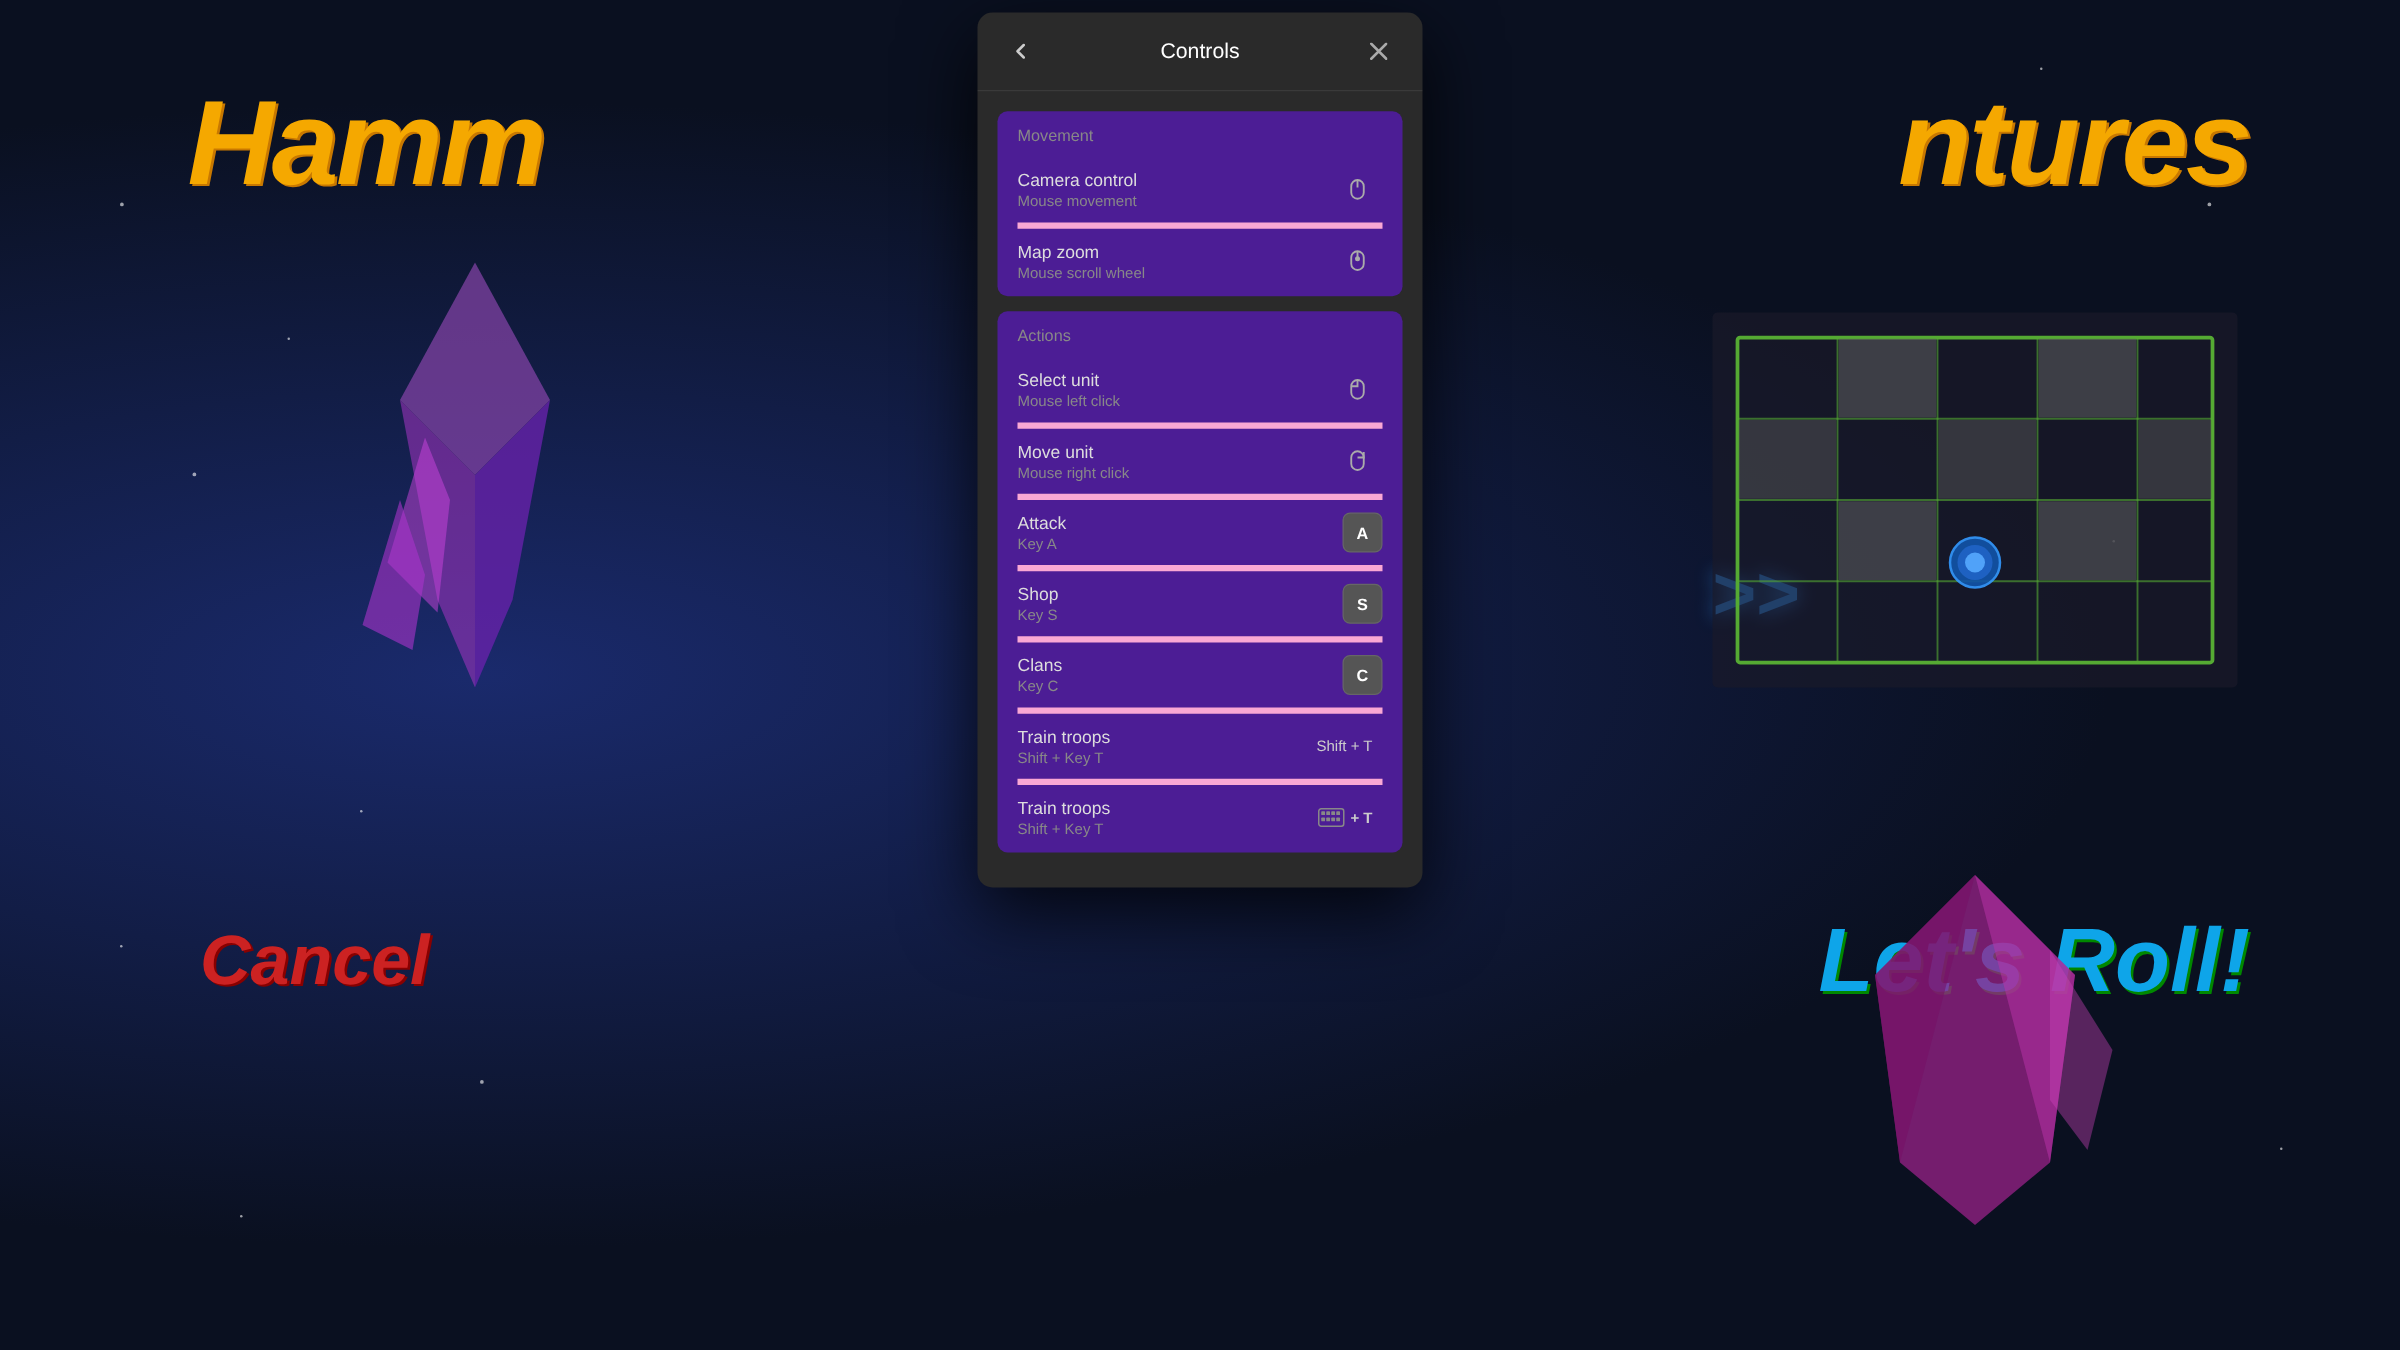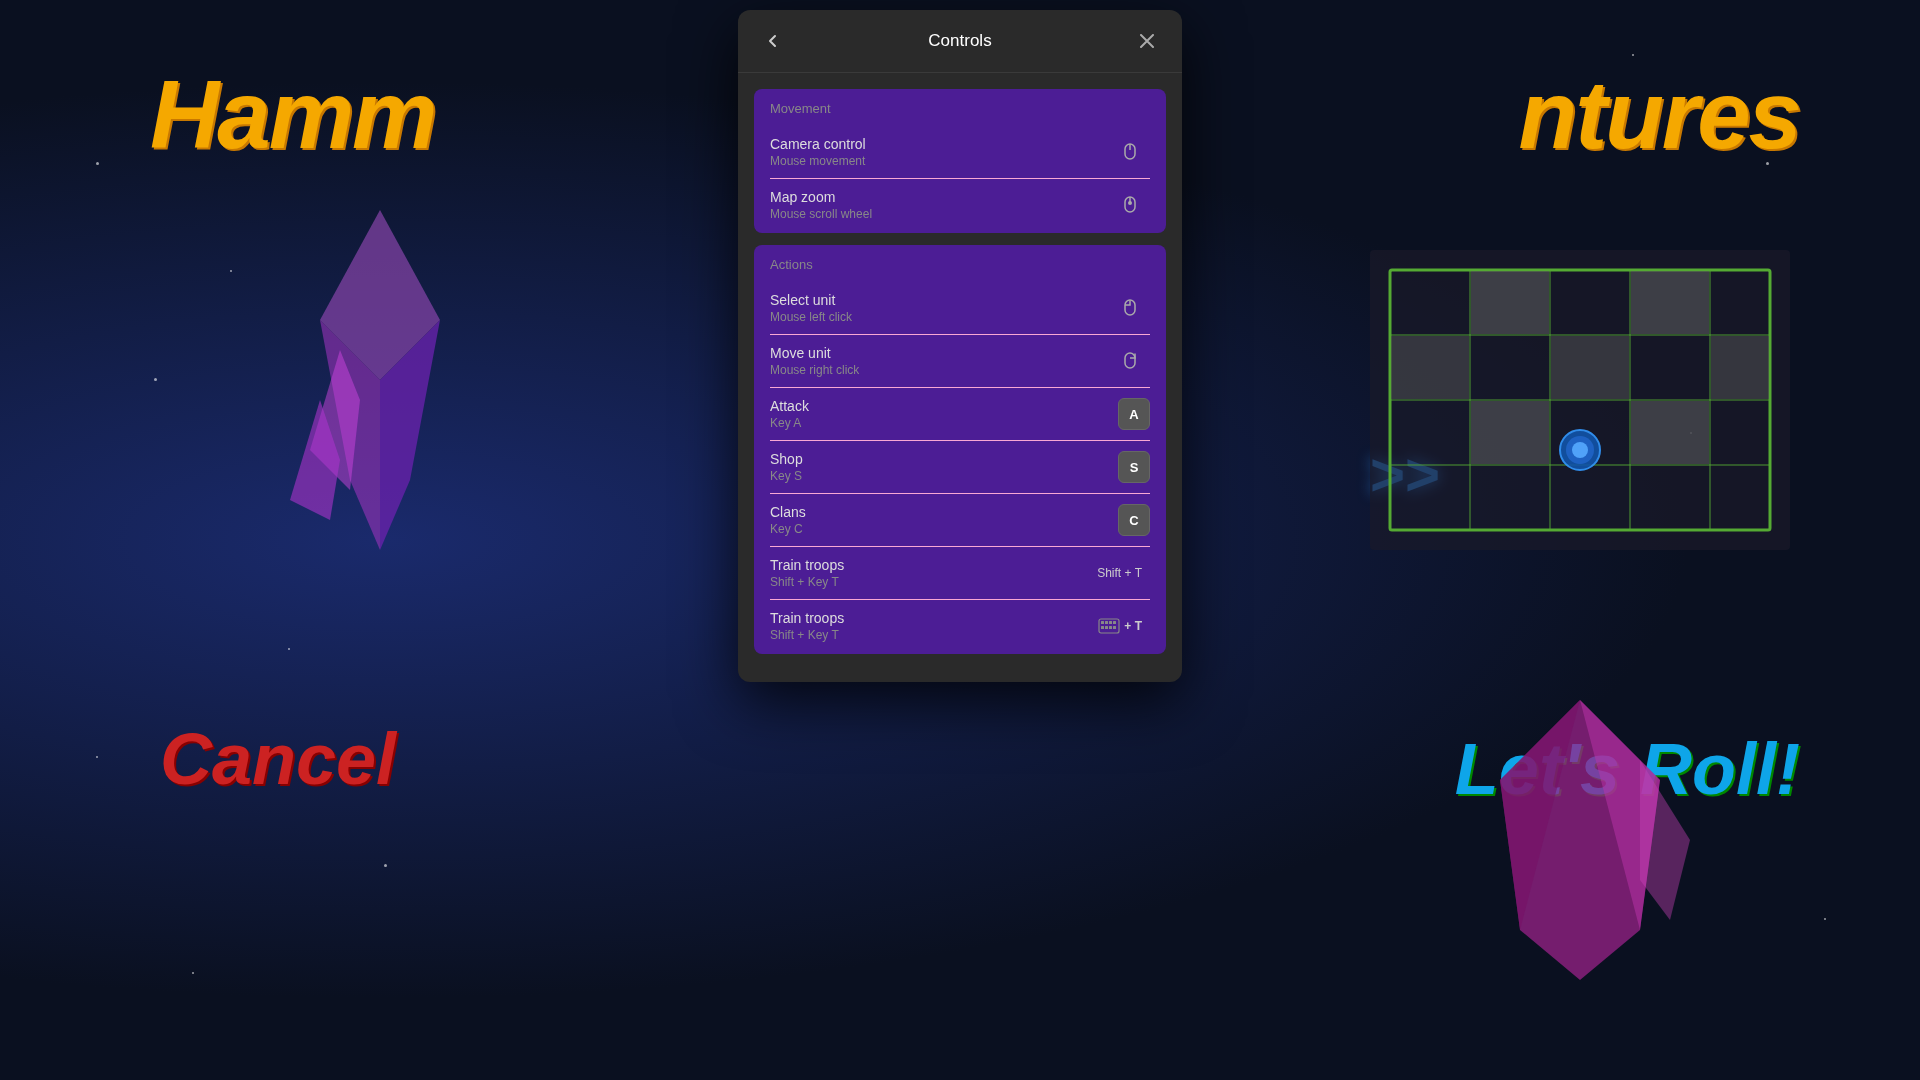--- a/index.html
+++ b/index.html
@@ -59,21 +59,21 @@
       letter-spacing: -2px;
       text-shadow: 2px 2px 0 #c87800;
       text-align: right;
     }
 
     
     .cancel-text {
       position: absolute;
       bottom: 280px;
       left: 160px;
-      font-size: 72px;
+      font-size: 56px;
       font-weight: 900;
       color: #cc2222;
       font-style: italic;
       text-shadow: 2px 2px 0 #880000;
     }
 
     
     .roll-text {
       position: absolute;
       bottom: 270px;
@@ -130,21 +130,21 @@
       display: flex;
       align-items: flex-start;
       justify-content: center;
       padding-top: 10px;
     }
 
     
     .controls-dialog {
       background: #2a2a2a;
       border-radius: 12px;
-      width: 444px;
+      width: 356px;
       max-height: 800px;
       overflow: hidden;
       display: flex;
       flex-direction: column;
       box-shadow: 0 20px 60px rgba(0,0,0,0.8);
     }
 
     .dialog-header {
       display: flex;
       align-items: center;
@@ -208,21 +208,21 @@
       font-size: 13px;
       margin-bottom: 10px;
       font-weight: 400;
     }
 
     .control-item {
       display: flex;
       align-items: center;
       justify-content: space-between;
       padding: 10px 0;
-      border-bottom: 1px solid #f9a8d4;
+      border-bottom: 5px solid #f9a8d4;
     }
     .control-item:last-child {
       border-bottom: none;
       padding-bottom: 0;
     }
     .control-item:first-of-type {
       padding-top: 0;
     }
 
     .control-info {

